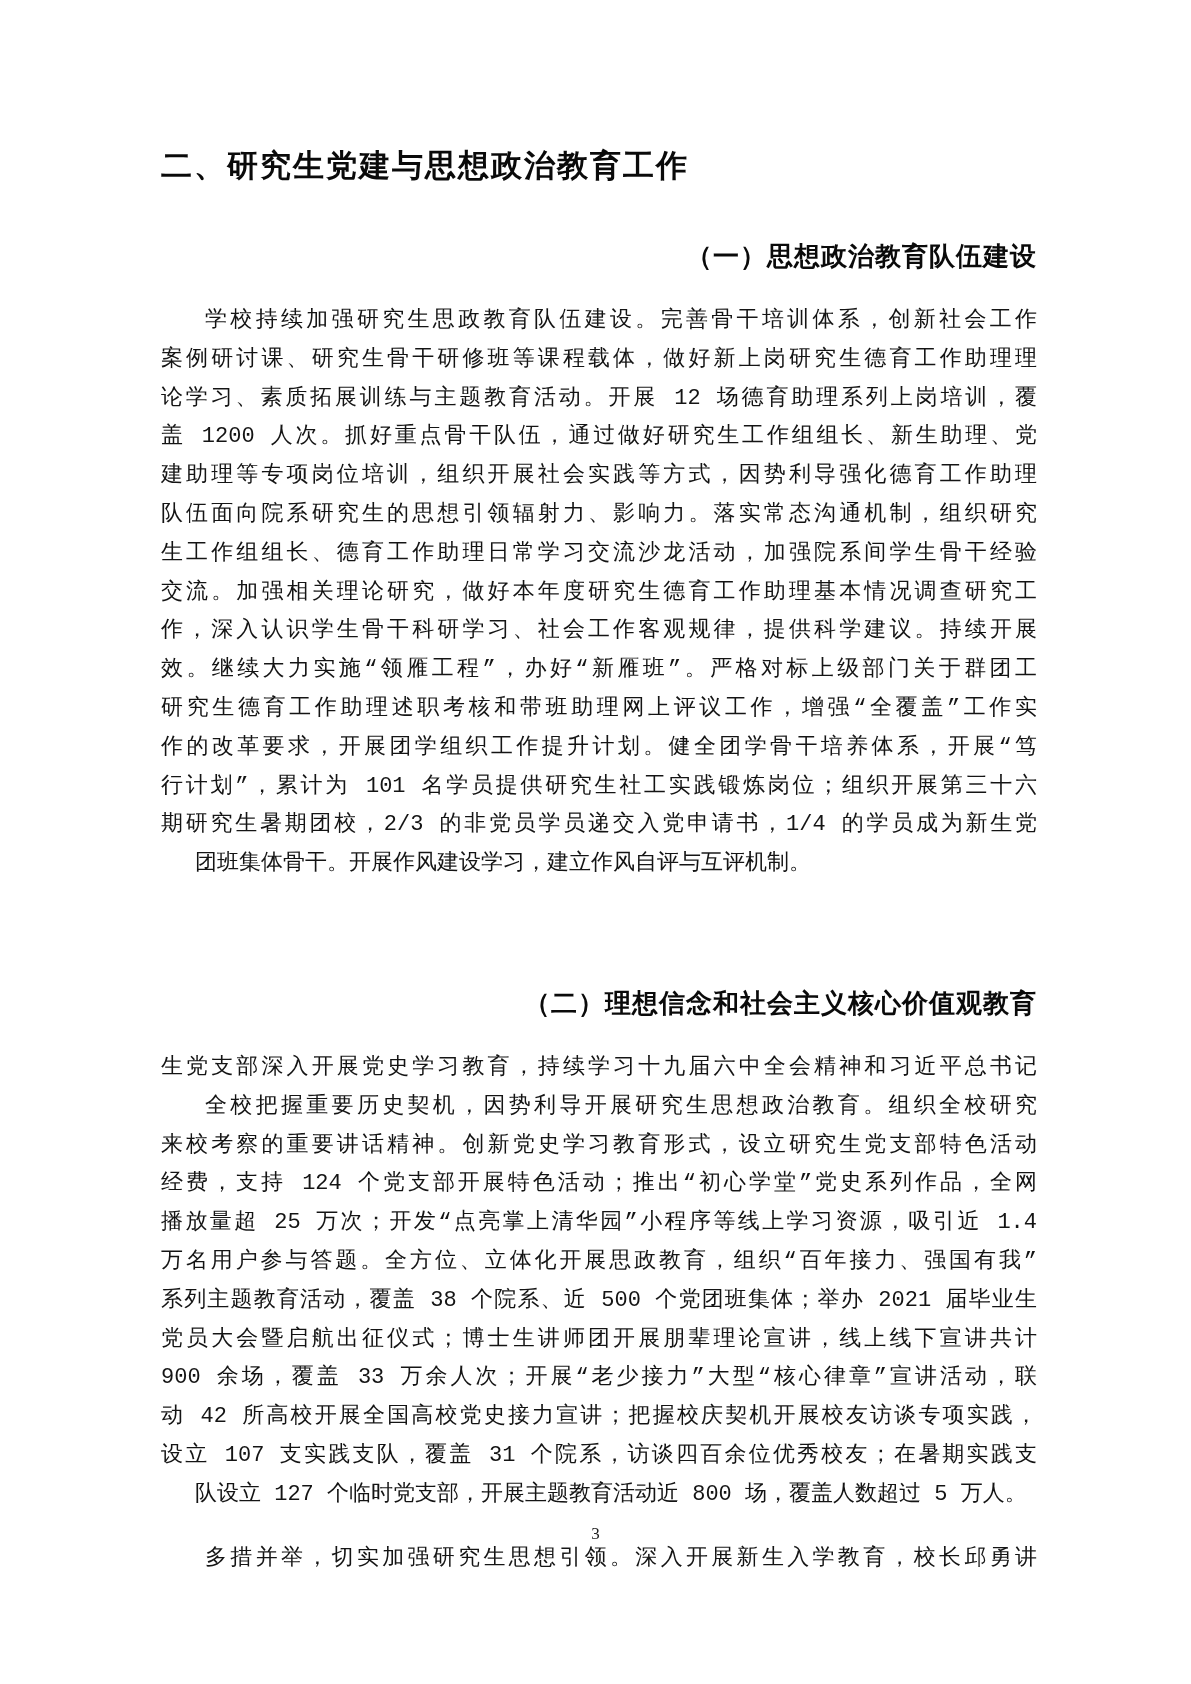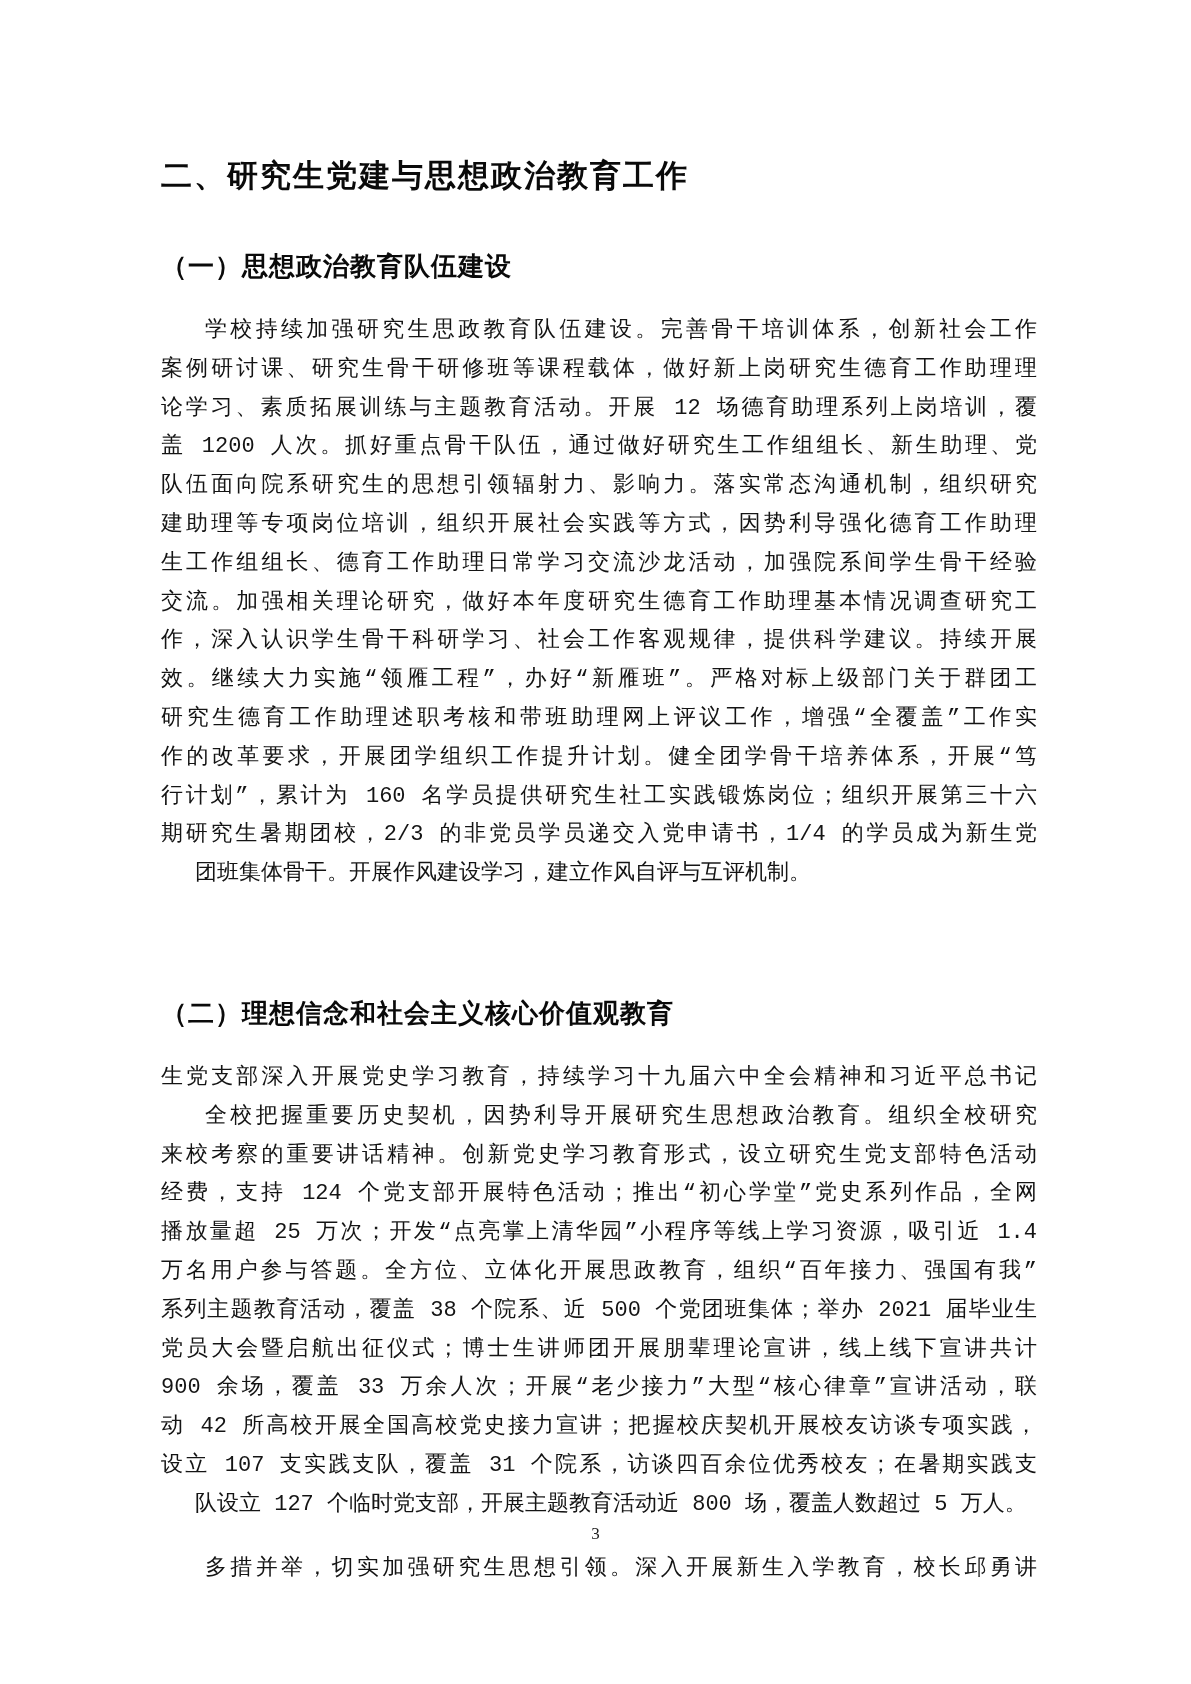--- a/index.html
+++ b/index.html
@@ -22,30 +22,31 @@
     top: 138px;
     width: 876px;
   }
   .doc-title {
     font-family: "Liberation Sans", sans-serif;
     font-weight: 700;
     font-size: 31px;
     line-height: 44px;
     letter-spacing: 2px;
     color: #0a0a0a;
-    margin: 16px 0 50px 0;
+    margin: 6px 0 50px 0;
   }
   .section-heading {
     font-family: "Liberation Sans", sans-serif;
     font-weight: 700;
     font-size: 26px;
     line-height: 36px;
     letter-spacing: 1px;
     color: #0a0a0a;
     margin: 0 0 28px 0;
+    text-align: right;
   }
   .section + .section .section-heading {
     margin-top: 101px;
   }
   .para {
     margin: 0;
   }
   .para + .para {
     margin-top: 25px;
   }
@@ -85,29 +86,29 @@
   <div class="content">
     <h1 class="doc-title">二、研究生党建与思想政治教育工作</h1>
     <div>
         <div class="section">
           <h2 class="section-heading">（一）思想政治教育队伍建设</h2>
           <div class="para">
             <span class="line first">学校持续加强研究生思政教育队伍建设。完善骨干培训体系，创新社会工作</span>
             <span class="line">案例研讨课、研究生骨干研修班等课程载体，做好新上岗研究生德育工作助理理</span>
             <span class="line">论学习、素质拓展训练与主题教育活动。开展 12 场德育助理系列上岗培训，覆</span>
             <span class="line">盖 1200 人次。抓好重点骨干队伍，通过做好研究生工作组组长、新生助理、党</span>
+            <span class="line">建助理等专项岗位培训，组织开展社会实践等方式，因势利导强化德育工作助理</span>
             <span class="line">队伍面向院系研究生的思想引领辐射力、影响力。落实常态沟通机制，组织研究</span>
-            <span class="line">建助理等专项岗位培训，组织开展社会实践等方式，因势利导强化德育工作助理</span>
             <span class="line">生工作组组长、德育工作助理日常学习交流沙龙活动，加强院系间学生骨干经验</span>
             <span class="line">交流。加强相关理论研究，做好本年度研究生德育工作助理基本情况调查研究工</span>
             <span class="line">作，深入认识学生骨干科研学习、社会工作客观规律，提供科学建议。持续开展</span>
             <span class="line">效。继续大力实施“领雁工程”，办好“新雁班”。严格对标上级部门关于群团工</span>
             <span class="line">研究生德育工作助理述职考核和带班助理网上评议工作，增强“全覆盖”工作实</span>
             <span class="line">作的改革要求，开展团学组织工作提升计划。健全团学骨干培养体系，开展“笃</span>
-            <span class="line">行计划”，累计为 160 名学员提供研究生社工实践锻炼岗位；组织开展第三十六</span>
+            <span class="line">行计划”，累计为 101 名学员提供研究生社工实践锻炼岗位；组织开展第三十六</span>
             <span class="line">期研究生暑期团校，2/3 的非党员学员递交入党申请书，1/4 的学员成为新生党</span>
             <span class="line flush">团班集体骨干。开展作风建设学习，建立作风自评与互评机制。</span>
           </div>
         </div>
         <div class="section">
           <h2 class="section-heading">（二）理想信念和社会主义核心价值观教育</h2>
           <div class="para">
             <span class="line">生党支部深入开展党史学习教育，持续学习十九届六中全会精神和习近平总书记</span>
             <span class="line first">全校把握重要历史契机，因势利导开展研究生思想政治教育。组织全校研究</span>
             <span class="line">来校考察的重要讲话精神。创新党史学习教育形式，设立研究生党支部特色活动</span>

